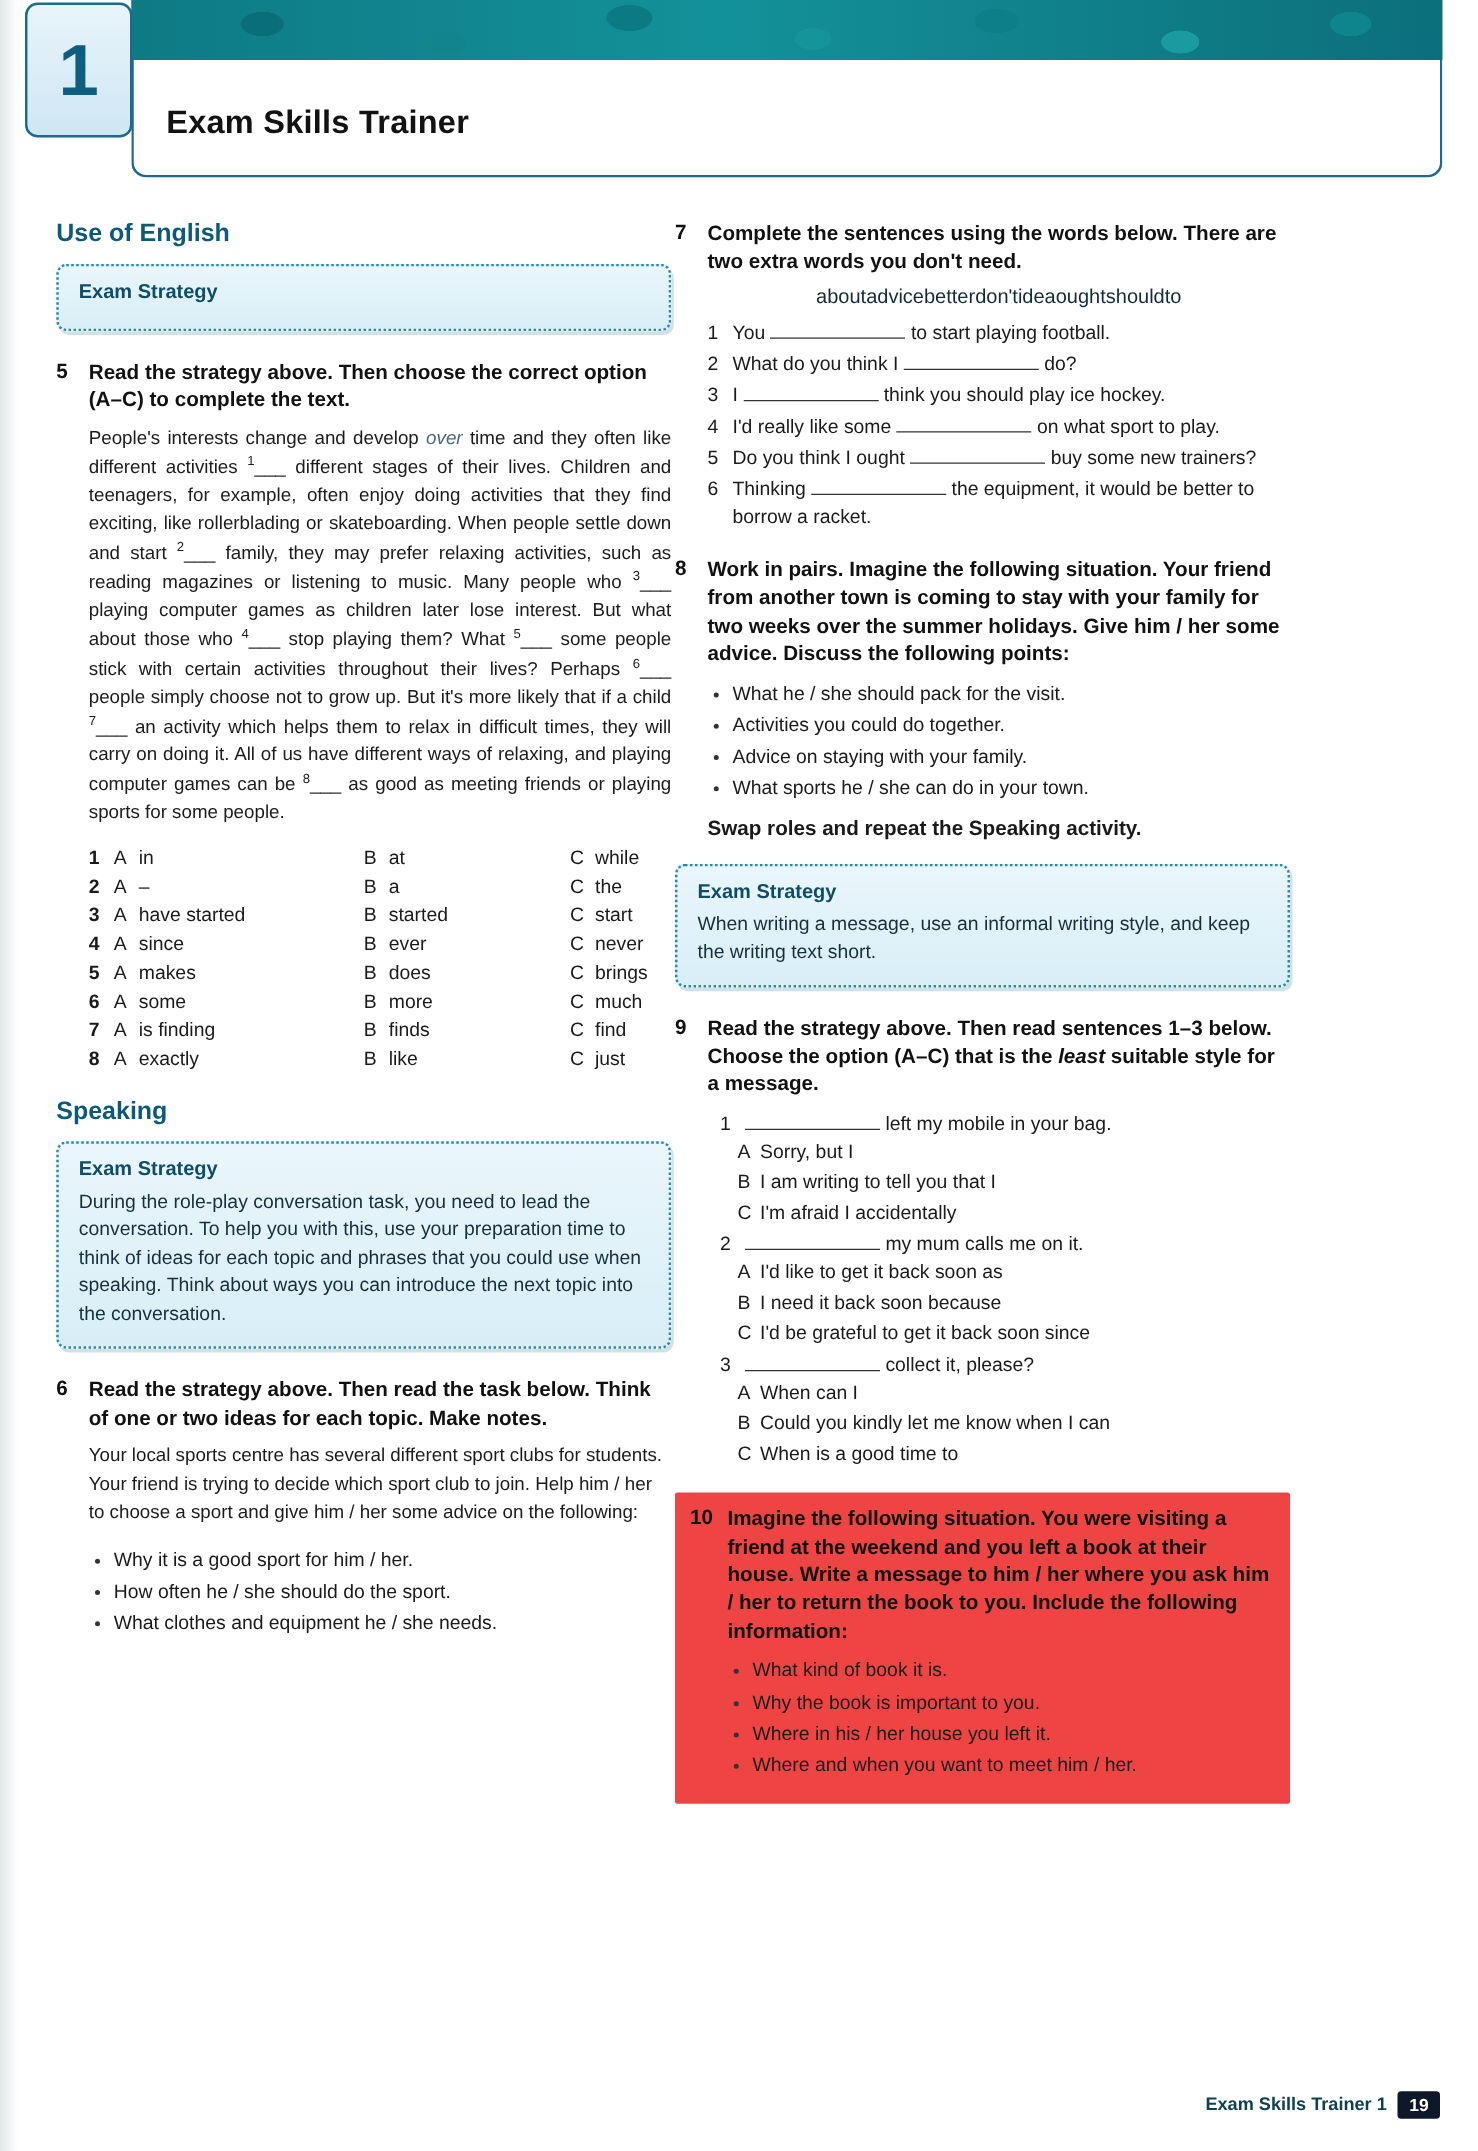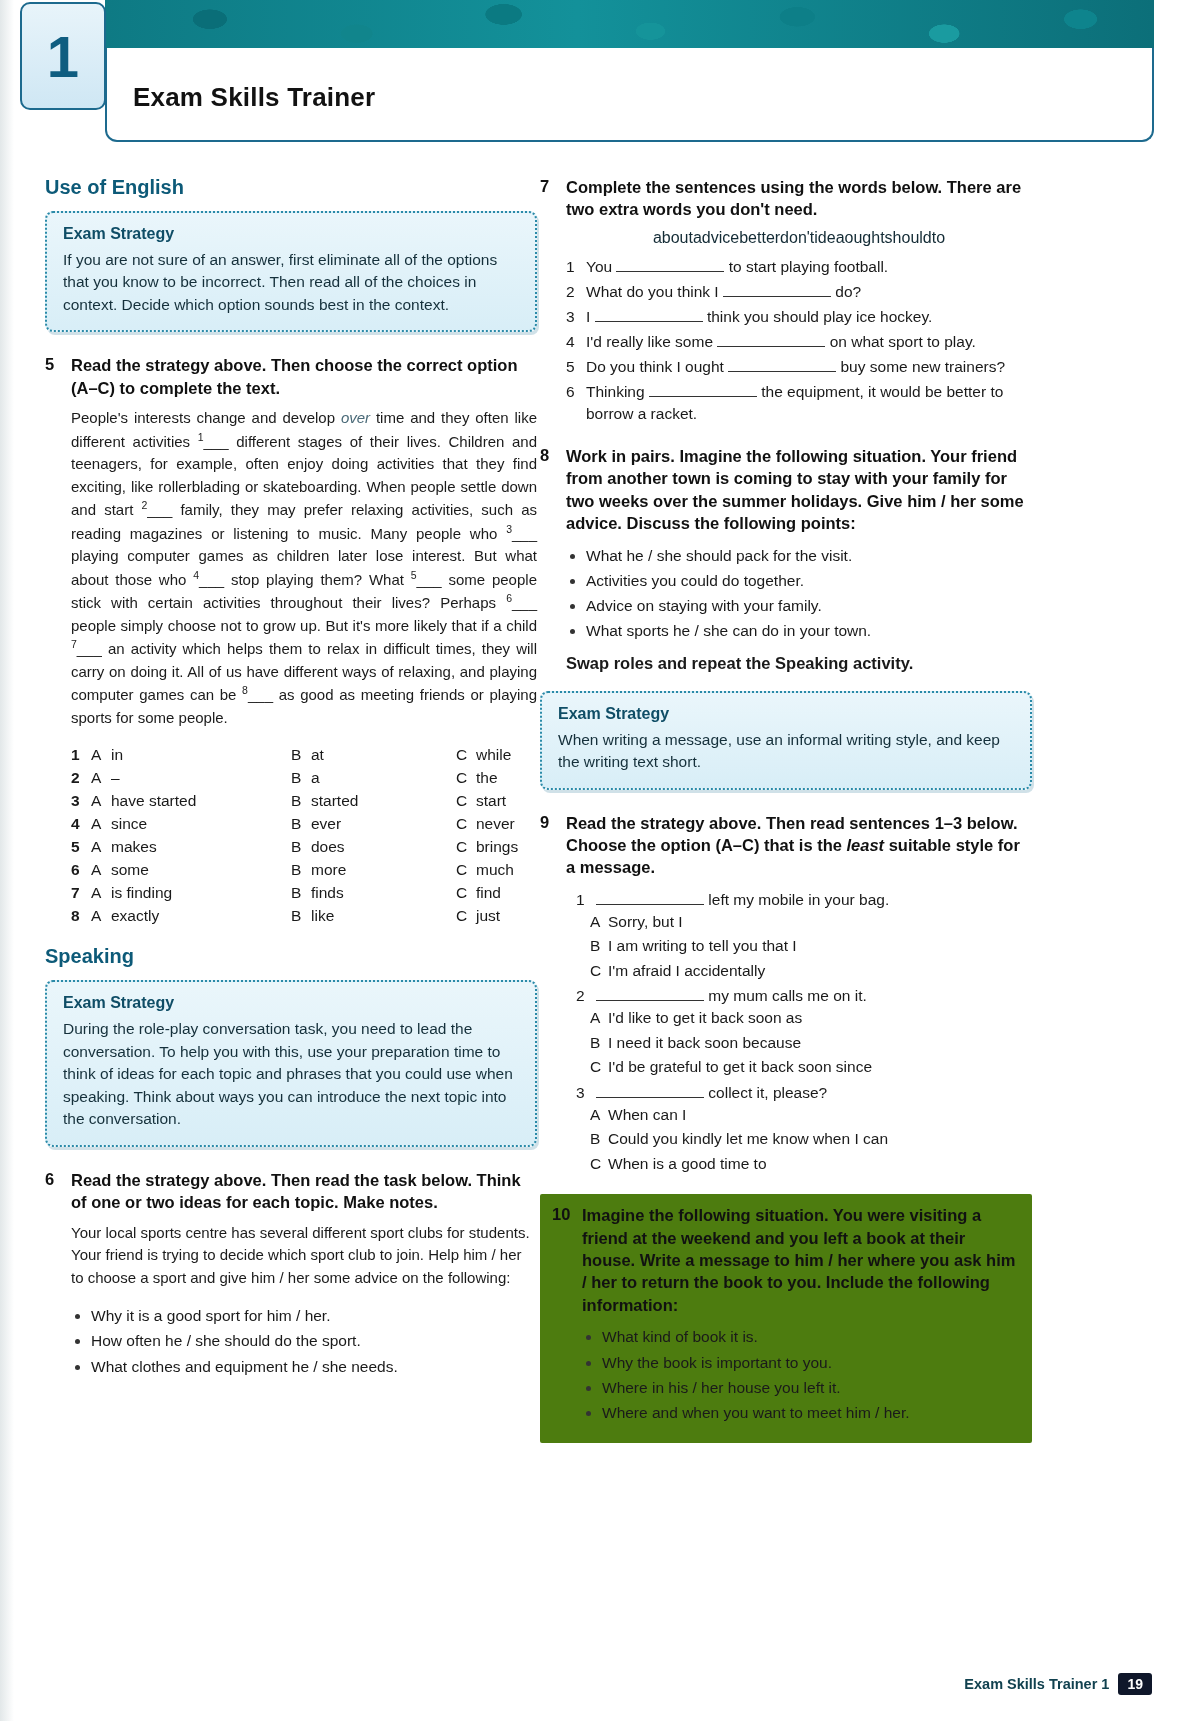--- a/index.html
+++ b/index.html
@@ -174,21 +174,21 @@
     font-size: 15.5px; line-height: 1.45;
     padding: 1px 0 1px 14px;
   }
   .choices li .cl { width: 18px; flex: none; }
 
   .q-line { display: flex; font-size: 15.5px; padding: 4px 0 1px 0; }
   .q-line .qn { width: 20px; flex: none; }
 
   
   .tint {
-    background: #4d7c0f;
+    background: #ef4444;
     padding: 10px 12px 12px 12px;
     border-radius: 2px;
   }
 
   
   .footer {
     position: absolute;
     right: 30px; bottom: 26px;
     display: flex; align-items: center;
     font-size: 14.5px; font-weight: bold;
@@ -219,21 +219,20 @@
 <div class="header-rule"></div>
 <div class="unit-badge">1</div>
 <div class="header-title">Exam Skills Trainer</div>
 
 <div class="col col-left">
 
   <h2 class="section-head">Use of English</h2>
 
   <div class="strategy">
     <h4>Exam Strategy</h4>
-    <p>If you are not sure of an answer, first eliminate all of the options that you know to be incorrect. Then read all of the choices in context. Decide which option sounds best in the context.</p>
   </div>
 
   <div class="ex">
     <div class="ex-num">5</div>
     <div class="ex-body">
       <p class="ex-rubric">Read the strategy above. Then choose the correct option (A–C) to complete the text.</p>
 
       <p class="passage">
         <span>People's interests change and develop </span><em>over</em><span> time and they often like different activities </span><span class="sup">1</span><span>___ different stages of their lives. Children and teenagers, for example, often enjoy doing activities that they find exciting, like rollerblading or skateboarding. When people settle down and start </span><span class="sup">2</span><span>___ family, they may prefer relaxing activities, such as reading magazines or listening to music. Many people who </span><span class="sup">3</span><span>___ playing computer games as children later lose interest. But what about those who </span><span class="sup">4</span><span>___ stop playing them? What </span><span class="sup">5</span><span>___ some people stick with certain activities throughout their lives? Perhaps </span><span class="sup">6</span><span>___ people simply choose not to grow up. But it's more likely that if a child </span><span class="sup">7</span><span>___ an activity which helps them to relax in difficult times, they will carry on doing it. All of us have different ways of relaxing, and playing computer games can be </span><span class="sup">8</span><span>___ as good as meeting friends or playing sports for some people.</span>
       </p>

